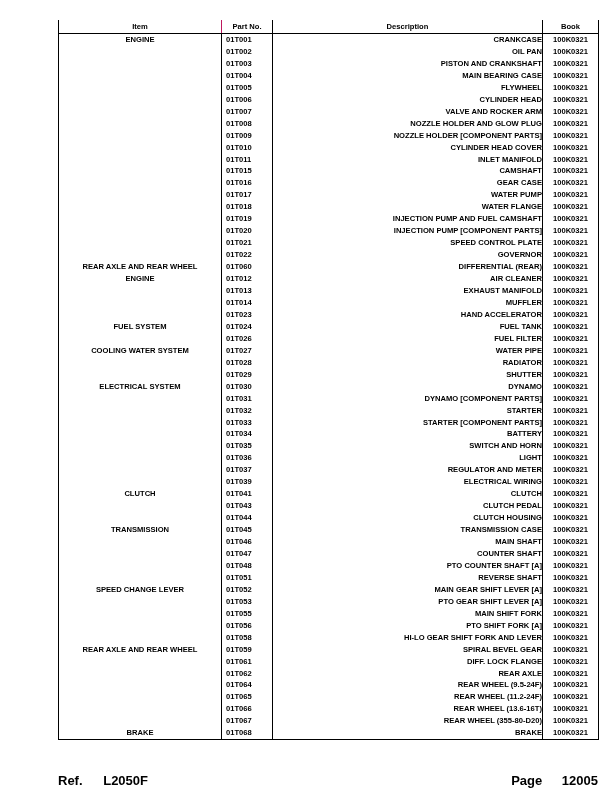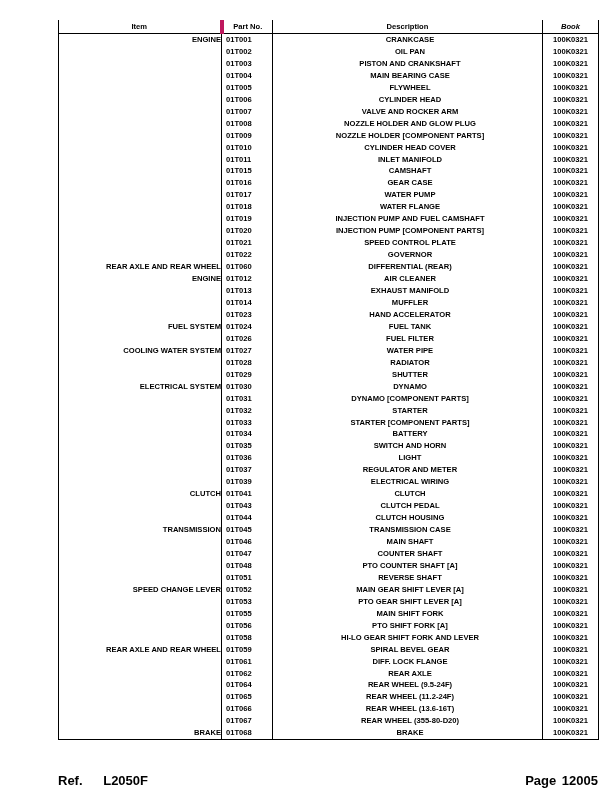--- a/index.html
+++ b/index.html
@@ -52,39 +52,39 @@
 
   
   #catalog-table thead th {
     text-align: center;
     font-size: 7.6px;
     height: 13px;
     line-height: 13px;
     border-bottom: 1.3px solid #000;
   }
   #catalog-table thead th.h-item { border-left: 1px solid #000; }
-  #catalog-table thead th.h-part { border-left: 4px solid #be185d; }
+  #catalog-table thead th.h-part { border-left: 1px solid #be185d; }
   #catalog-table thead th.h-desc { border-left: 1px solid #000; }
-  #catalog-table thead th.h-book { border-left: 1px solid #000; border-right: 1px solid #000; font-style: italic; }
+  #catalog-table thead th.h-book { border-left: 1px solid #000; border-right: 1px solid #000; }
 
   
   #catalog-table tbody td.c-item {
     border-left: 1px solid #000;
-    text-align: right;
+    text-align: center;
   }
   #catalog-table tbody td.c-part {
     border-left: 1px solid #000;
     padding-left: 4px;
     text-align: left;
     margin-left: 16px;
   }
   #catalog-table tbody td.c-desc {
     border-left: 1px solid #000;
     padding-left: 5px;
-    text-align: center;
+    text-align: right;
   }
   #catalog-table tbody td.c-book {
     border-left: 1px solid #000;
     border-right: 1px solid #000;
     text-align: center;
   }
 
   #catalog-table tbody tr.last-row td {
     border-bottom: 1.3px solid #000;
   }
@@ -103,21 +103,21 @@
     position: absolute;
     left: 0;
     top: 0;
   }
   #footer .f-left .f-ref-label { margin-right: 17px; }
   #footer .f-right {
     position: absolute;
     right: 0;
     top: 0;
   }
-  #footer .f-right .f-page-label { margin-right: 2px; }
+  #footer .f-right .f-page-label { margin-right: 16px; }
 </style>
 </head>
 <body>
 
 <div id="page">
 
   <table id="catalog-table">
     <colgroup>
       <col class="col-item">
       <col class="col-part">

